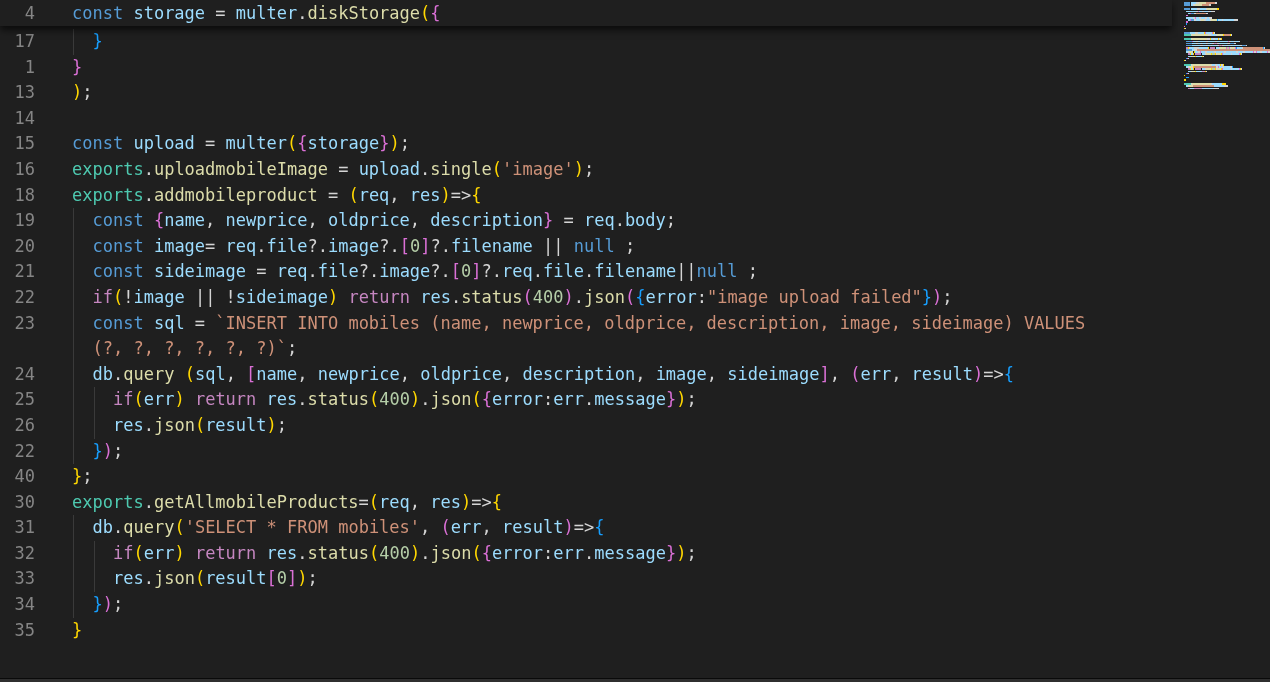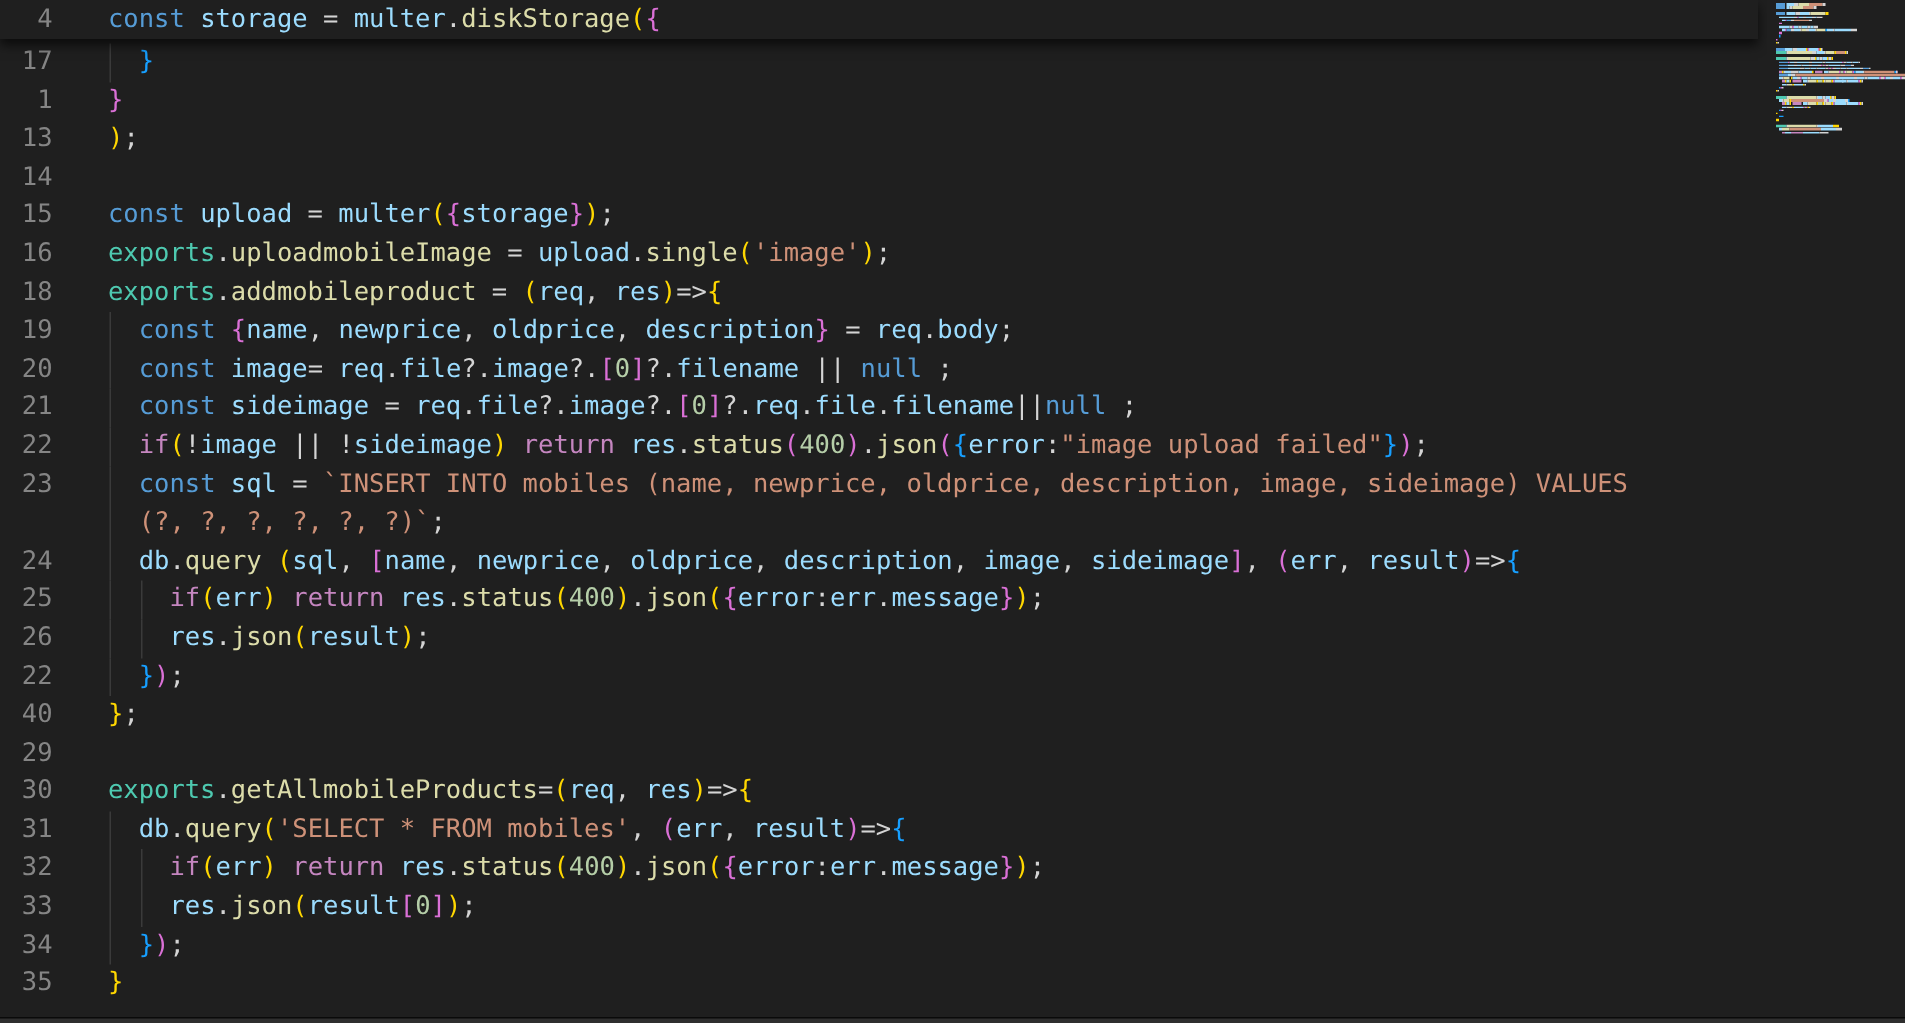--- a/index.html
+++ b/index.html
@@ -50,21 +50,20 @@
       <div class="line"><span class="ln">20</span><i class="guide" style="left: 73px;"></i><span class="ltext"><span style="color: rgb(212, 212, 212);">  </span><span style="color: rgb(86, 156, 214);">const </span><span style="color: rgb(156, 220, 254);">image</span><span style="color: rgb(212, 212, 212);">= </span><span style="color: rgb(156, 220, 254);">req</span><span style="color: rgb(212, 212, 212);">.</span><span style="color: rgb(156, 220, 254);">file</span><span style="color: rgb(212, 212, 212);">?.</span><span style="color: rgb(156, 220, 254);">image</span><span style="color: rgb(212, 212, 212);">?.</span><span style="color: rgb(218, 112, 214);">[</span><span style="color: rgb(181, 206, 168);">0</span><span style="color: rgb(218, 112, 214);">]</span><span style="color: rgb(212, 212, 212);">?.</span><span style="color: rgb(156, 220, 254);">filename</span><span style="color: rgb(212, 212, 212);"> || </span><span style="color: rgb(86, 156, 214);">null</span><span style="color: rgb(212, 212, 212);"> ;</span></span></div>
       <div class="line"><span class="ln">21</span><i class="guide" style="left: 73px;"></i><span class="ltext"><span style="color: rgb(212, 212, 212);">  </span><span style="color: rgb(86, 156, 214);">const </span><span style="color: rgb(156, 220, 254);">sideimage</span><span style="color: rgb(212, 212, 212);"> = </span><span style="color: rgb(156, 220, 254);">req</span><span style="color: rgb(212, 212, 212);">.</span><span style="color: rgb(156, 220, 254);">file</span><span style="color: rgb(212, 212, 212);">?.</span><span style="color: rgb(156, 220, 254);">image</span><span style="color: rgb(212, 212, 212);">?.</span><span style="color: rgb(218, 112, 214);">[</span><span style="color: rgb(181, 206, 168);">0</span><span style="color: rgb(218, 112, 214);">]</span><span style="color: rgb(212, 212, 212);">?.</span><span style="color: rgb(156, 220, 254);">req</span><span style="color: rgb(212, 212, 212);">.</span><span style="color: rgb(156, 220, 254);">file</span><span style="color: rgb(212, 212, 212);">.</span><span style="color: rgb(156, 220, 254);">filename</span><span style="color: rgb(212, 212, 212);">||</span><span style="color: rgb(86, 156, 214);">null</span><span style="color: rgb(212, 212, 212);"> ;</span></span></div>
       <div class="line"><span class="ln">22</span><i class="guide" style="left: 73px;"></i><span class="ltext"><span style="color: rgb(212, 212, 212);">  </span><span style="color: rgb(197, 134, 192);">if</span><span style="color: rgb(255, 215, 0);">(</span><span style="color: rgb(212, 212, 212);">!</span><span style="color: rgb(156, 220, 254);">image</span><span style="color: rgb(212, 212, 212);"> || </span><span style="color: rgb(212, 212, 212);">!</span><span style="color: rgb(156, 220, 254);">sideimage</span><span style="color: rgb(255, 215, 0);">)</span><span style="color: rgb(212, 212, 212);"> </span><span style="color: rgb(197, 134, 192);">return</span><span style="color: rgb(212, 212, 212);"> </span><span style="color: rgb(156, 220, 254);">res</span><span style="color: rgb(212, 212, 212);">.</span><span style="color: rgb(220, 220, 170);">status</span><span style="color: rgb(218, 112, 214);">(</span><span style="color: rgb(181, 206, 168);">400</span><span style="color: rgb(218, 112, 214);">)</span><span style="color: rgb(212, 212, 212);">.</span><span style="color: rgb(220, 220, 170);">json</span><span style="color: rgb(218, 112, 214);">(</span><span style="color: rgb(23, 159, 255);">{</span><span style="color: rgb(156, 220, 254);">error</span><span style="color: rgb(212, 212, 212);">:</span><span style="color: rgb(206, 145, 120);">"image upload failed"</span><span style="color: rgb(23, 159, 255);">}</span><span style="color: rgb(218, 112, 214);">)</span><span style="color: rgb(212, 212, 212);">;</span></span></div>
       <div class="line"><span class="ln">23</span><i class="guide" style="left: 73px;"></i><span class="ltext"><span style="color: rgb(212, 212, 212);">  </span><span style="color: rgb(86, 156, 214);">const </span><span style="color: rgb(156, 220, 254);">sql</span><span style="color: rgb(212, 212, 212);"> = </span><span style="color: rgb(206, 145, 120);">`INSERT INTO mobiles (name, newprice, oldprice, description, image, sideimage) VALUES</span></span></div>
       <div class="line"><span class="ln"></span><i class="guide" style="left: 73px;"></i><span class="ltext"><span style="color: rgb(212, 212, 212);">  </span><span style="color: rgb(206, 145, 120);">(?, ?, ?, ?, ?, ?)`</span><span style="color: rgb(212, 212, 212);">;</span></span></div>
       <div class="line"><span class="ln">24</span><i class="guide" style="left: 73px;"></i><span class="ltext"><span style="color: rgb(212, 212, 212);">  </span><span style="color: rgb(156, 220, 254);">db</span><span style="color: rgb(212, 212, 212);">.</span><span style="color: rgb(220, 220, 170);">query</span><span style="color: rgb(212, 212, 212);"> </span><span style="color: rgb(255, 215, 0);">(</span><span style="color: rgb(156, 220, 254);">sql</span><span style="color: rgb(212, 212, 212);">, </span><span style="color: rgb(218, 112, 214);">[</span><span style="color: rgb(156, 220, 254);">name</span><span style="color: rgb(212, 212, 212);">, </span><span style="color: rgb(156, 220, 254);">newprice</span><span style="color: rgb(212, 212, 212);">, </span><span style="color: rgb(156, 220, 254);">oldprice</span><span style="color: rgb(212, 212, 212);">, </span><span style="color: rgb(156, 220, 254);">description</span><span style="color: rgb(212, 212, 212);">, </span><span style="color: rgb(156, 220, 254);">image</span><span style="color: rgb(212, 212, 212);">, </span><span style="color: rgb(156, 220, 254);">sideimage</span><span style="color: rgb(218, 112, 214);">]</span><span style="color: rgb(212, 212, 212);">, </span><span style="color: rgb(218, 112, 214);">(</span><span style="color: rgb(156, 220, 254);">err</span><span style="color: rgb(212, 212, 212);">, </span><span style="color: rgb(156, 220, 254);">result</span><span style="color: rgb(218, 112, 214);">)</span><span style="color: rgb(212, 212, 212);">=&gt;</span><span style="color: rgb(23, 159, 255);">{</span></span></div>
       <div class="line"><span class="ln">25</span><i class="guide" style="left: 73px;"></i><i class="guide" style="left: 93.5px;"></i><span class="ltext"><span style="color: rgb(212, 212, 212);">    </span><span style="color: rgb(197, 134, 192);">if</span><span style="color: rgb(255, 215, 0);">(</span><span style="color: rgb(156, 220, 254);">err</span><span style="color: rgb(255, 215, 0);">)</span><span style="color: rgb(212, 212, 212);"> </span><span style="color: rgb(197, 134, 192);">return</span><span style="color: rgb(212, 212, 212);"> </span><span style="color: rgb(156, 220, 254);">res</span><span style="color: rgb(212, 212, 212);">.</span><span style="color: rgb(220, 220, 170);">status</span><span style="color: rgb(255, 215, 0);">(</span><span style="color: rgb(181, 206, 168);">400</span><span style="color: rgb(255, 215, 0);">)</span><span style="color: rgb(212, 212, 212);">.</span><span style="color: rgb(220, 220, 170);">json</span><span style="color: rgb(255, 215, 0);">(</span><span style="color: rgb(218, 112, 214);">{</span><span style="color: rgb(156, 220, 254);">error</span><span style="color: rgb(212, 212, 212);">:</span><span style="color: rgb(156, 220, 254);">err</span><span style="color: rgb(212, 212, 212);">.</span><span style="color: rgb(156, 220, 254);">message</span><span style="color: rgb(218, 112, 214);">}</span><span style="color: rgb(255, 215, 0);">)</span><span style="color: rgb(212, 212, 212);">;</span></span></div>
       <div class="line"><span class="ln">26</span><i class="guide" style="left: 73px;"></i><i class="guide" style="left: 93.5px;"></i><span class="ltext"><span style="color: rgb(212, 212, 212);">    </span><span style="color: rgb(156, 220, 254);">res</span><span style="color: rgb(212, 212, 212);">.</span><span style="color: rgb(220, 220, 170);">json</span><span style="color: rgb(255, 215, 0);">(</span><span style="color: rgb(156, 220, 254);">result</span><span style="color: rgb(255, 215, 0);">)</span><span style="color: rgb(212, 212, 212);">;</span></span></div>
       <div class="line"><span class="ln">22</span><i class="guide" style="left: 73px;"></i><span class="ltext"><span style="color: rgb(212, 212, 212);">  </span><span style="color: rgb(23, 159, 255);">}</span><span style="color: rgb(218, 112, 214);">)</span><span style="color: rgb(212, 212, 212);">;</span></span></div>
       <div class="line"><span class="ln">40</span><span class="ltext"><span style="color: rgb(255, 215, 0);">}</span><span style="color: rgb(212, 212, 212);">;</span></span></div>
-      <div class="line"><span class="ln">29</span><span class="ltext"></span></div>
       <div class="line"><span class="ln">30</span><span class="ltext"><span style="color: rgb(78, 201, 176);">exports</span><span style="color: rgb(212, 212, 212);">.</span><span style="color: rgb(220, 220, 170);">getAllmobileProducts</span><span style="color: rgb(212, 212, 212);">=</span><span style="color: rgb(255, 215, 0);">(</span><span style="color: rgb(156, 220, 254);">req</span><span style="color: rgb(212, 212, 212);">, </span><span style="color: rgb(156, 220, 254);">res</span><span style="color: rgb(255, 215, 0);">)</span><span style="color: rgb(212, 212, 212);">=&gt;</span><span style="color: rgb(255, 215, 0);">{</span></span></div>
       <div class="line"><span class="ln">31</span><i class="guide" style="left: 73px;"></i><span class="ltext"><span style="color: rgb(212, 212, 212);">  </span><span style="color: rgb(156, 220, 254);">db</span><span style="color: rgb(212, 212, 212);">.</span><span style="color: rgb(220, 220, 170);">query</span><span style="color: rgb(255, 215, 0);">(</span><span style="color: rgb(206, 145, 120);">'SELECT * FROM mobiles'</span><span style="color: rgb(212, 212, 212);">, </span><span style="color: rgb(218, 112, 214);">(</span><span style="color: rgb(156, 220, 254);">err</span><span style="color: rgb(212, 212, 212);">, </span><span style="color: rgb(156, 220, 254);">result</span><span style="color: rgb(218, 112, 214);">)</span><span style="color: rgb(212, 212, 212);">=&gt;</span><span style="color: rgb(23, 159, 255);">{</span></span></div>
       <div class="line"><span class="ln">32</span><i class="guide" style="left: 73px;"></i><i class="guide" style="left: 93.5px;"></i><span class="ltext"><span style="color: rgb(212, 212, 212);">    </span><span style="color: rgb(197, 134, 192);">if</span><span style="color: rgb(255, 215, 0);">(</span><span style="color: rgb(156, 220, 254);">err</span><span style="color: rgb(255, 215, 0);">)</span><span style="color: rgb(212, 212, 212);"> </span><span style="color: rgb(197, 134, 192);">return</span><span style="color: rgb(212, 212, 212);"> </span><span style="color: rgb(156, 220, 254);">res</span><span style="color: rgb(212, 212, 212);">.</span><span style="color: rgb(220, 220, 170);">status</span><span style="color: rgb(255, 215, 0);">(</span><span style="color: rgb(181, 206, 168);">400</span><span style="color: rgb(255, 215, 0);">)</span><span style="color: rgb(212, 212, 212);">.</span><span style="color: rgb(220, 220, 170);">json</span><span style="color: rgb(255, 215, 0);">(</span><span style="color: rgb(218, 112, 214);">{</span><span style="color: rgb(156, 220, 254);">error</span><span style="color: rgb(212, 212, 212);">:</span><span style="color: rgb(156, 220, 254);">err</span><span style="color: rgb(212, 212, 212);">.</span><span style="color: rgb(156, 220, 254);">message</span><span style="color: rgb(218, 112, 214);">}</span><span style="color: rgb(255, 215, 0);">)</span><span style="color: rgb(212, 212, 212);">;</span></span></div>
       <div class="line"><span class="ln">33</span><i class="guide" style="left: 73px;"></i><i class="guide" style="left: 93.5px;"></i><span class="ltext"><span style="color: rgb(212, 212, 212);">    </span><span style="color: rgb(156, 220, 254);">res</span><span style="color: rgb(212, 212, 212);">.</span><span style="color: rgb(220, 220, 170);">json</span><span style="color: rgb(255, 215, 0);">(</span><span style="color: rgb(156, 220, 254);">result</span><span style="color: rgb(218, 112, 214);">[</span><span style="color: rgb(181, 206, 168);">0</span><span style="color: rgb(218, 112, 214);">]</span><span style="color: rgb(255, 215, 0);">)</span><span style="color: rgb(212, 212, 212);">;</span></span></div>
       <div class="line"><span class="ln">34</span><i class="guide" style="left: 73px;"></i><span class="ltext"><span style="color: rgb(212, 212, 212);">  </span><span style="color: rgb(23, 159, 255);">}</span><span style="color: rgb(218, 112, 214);">)</span><span style="color: rgb(212, 212, 212);">;</span></span></div>
       <div class="line"><span class="ln">35</span><span class="ltext"><span style="color: rgb(255, 215, 0);">}</span></span></div>
     </div>
   <div id="sticky">
       <div class="line"><span class="ln">4</span><span class="ltext"><span style="color: rgb(86, 156, 214);">const </span><span style="color: rgb(156, 220, 254);">storage</span><span style="color: rgb(212, 212, 212);"> = </span><span style="color: rgb(156, 220, 254);">multer</span><span style="color: rgb(212, 212, 212);">.</span><span style="color: rgb(220, 220, 170);">diskStorage</span><span style="color: rgb(255, 215, 0);">(</span><span style="color: rgb(218, 112, 214);">{</span></span></div>
     </div>

